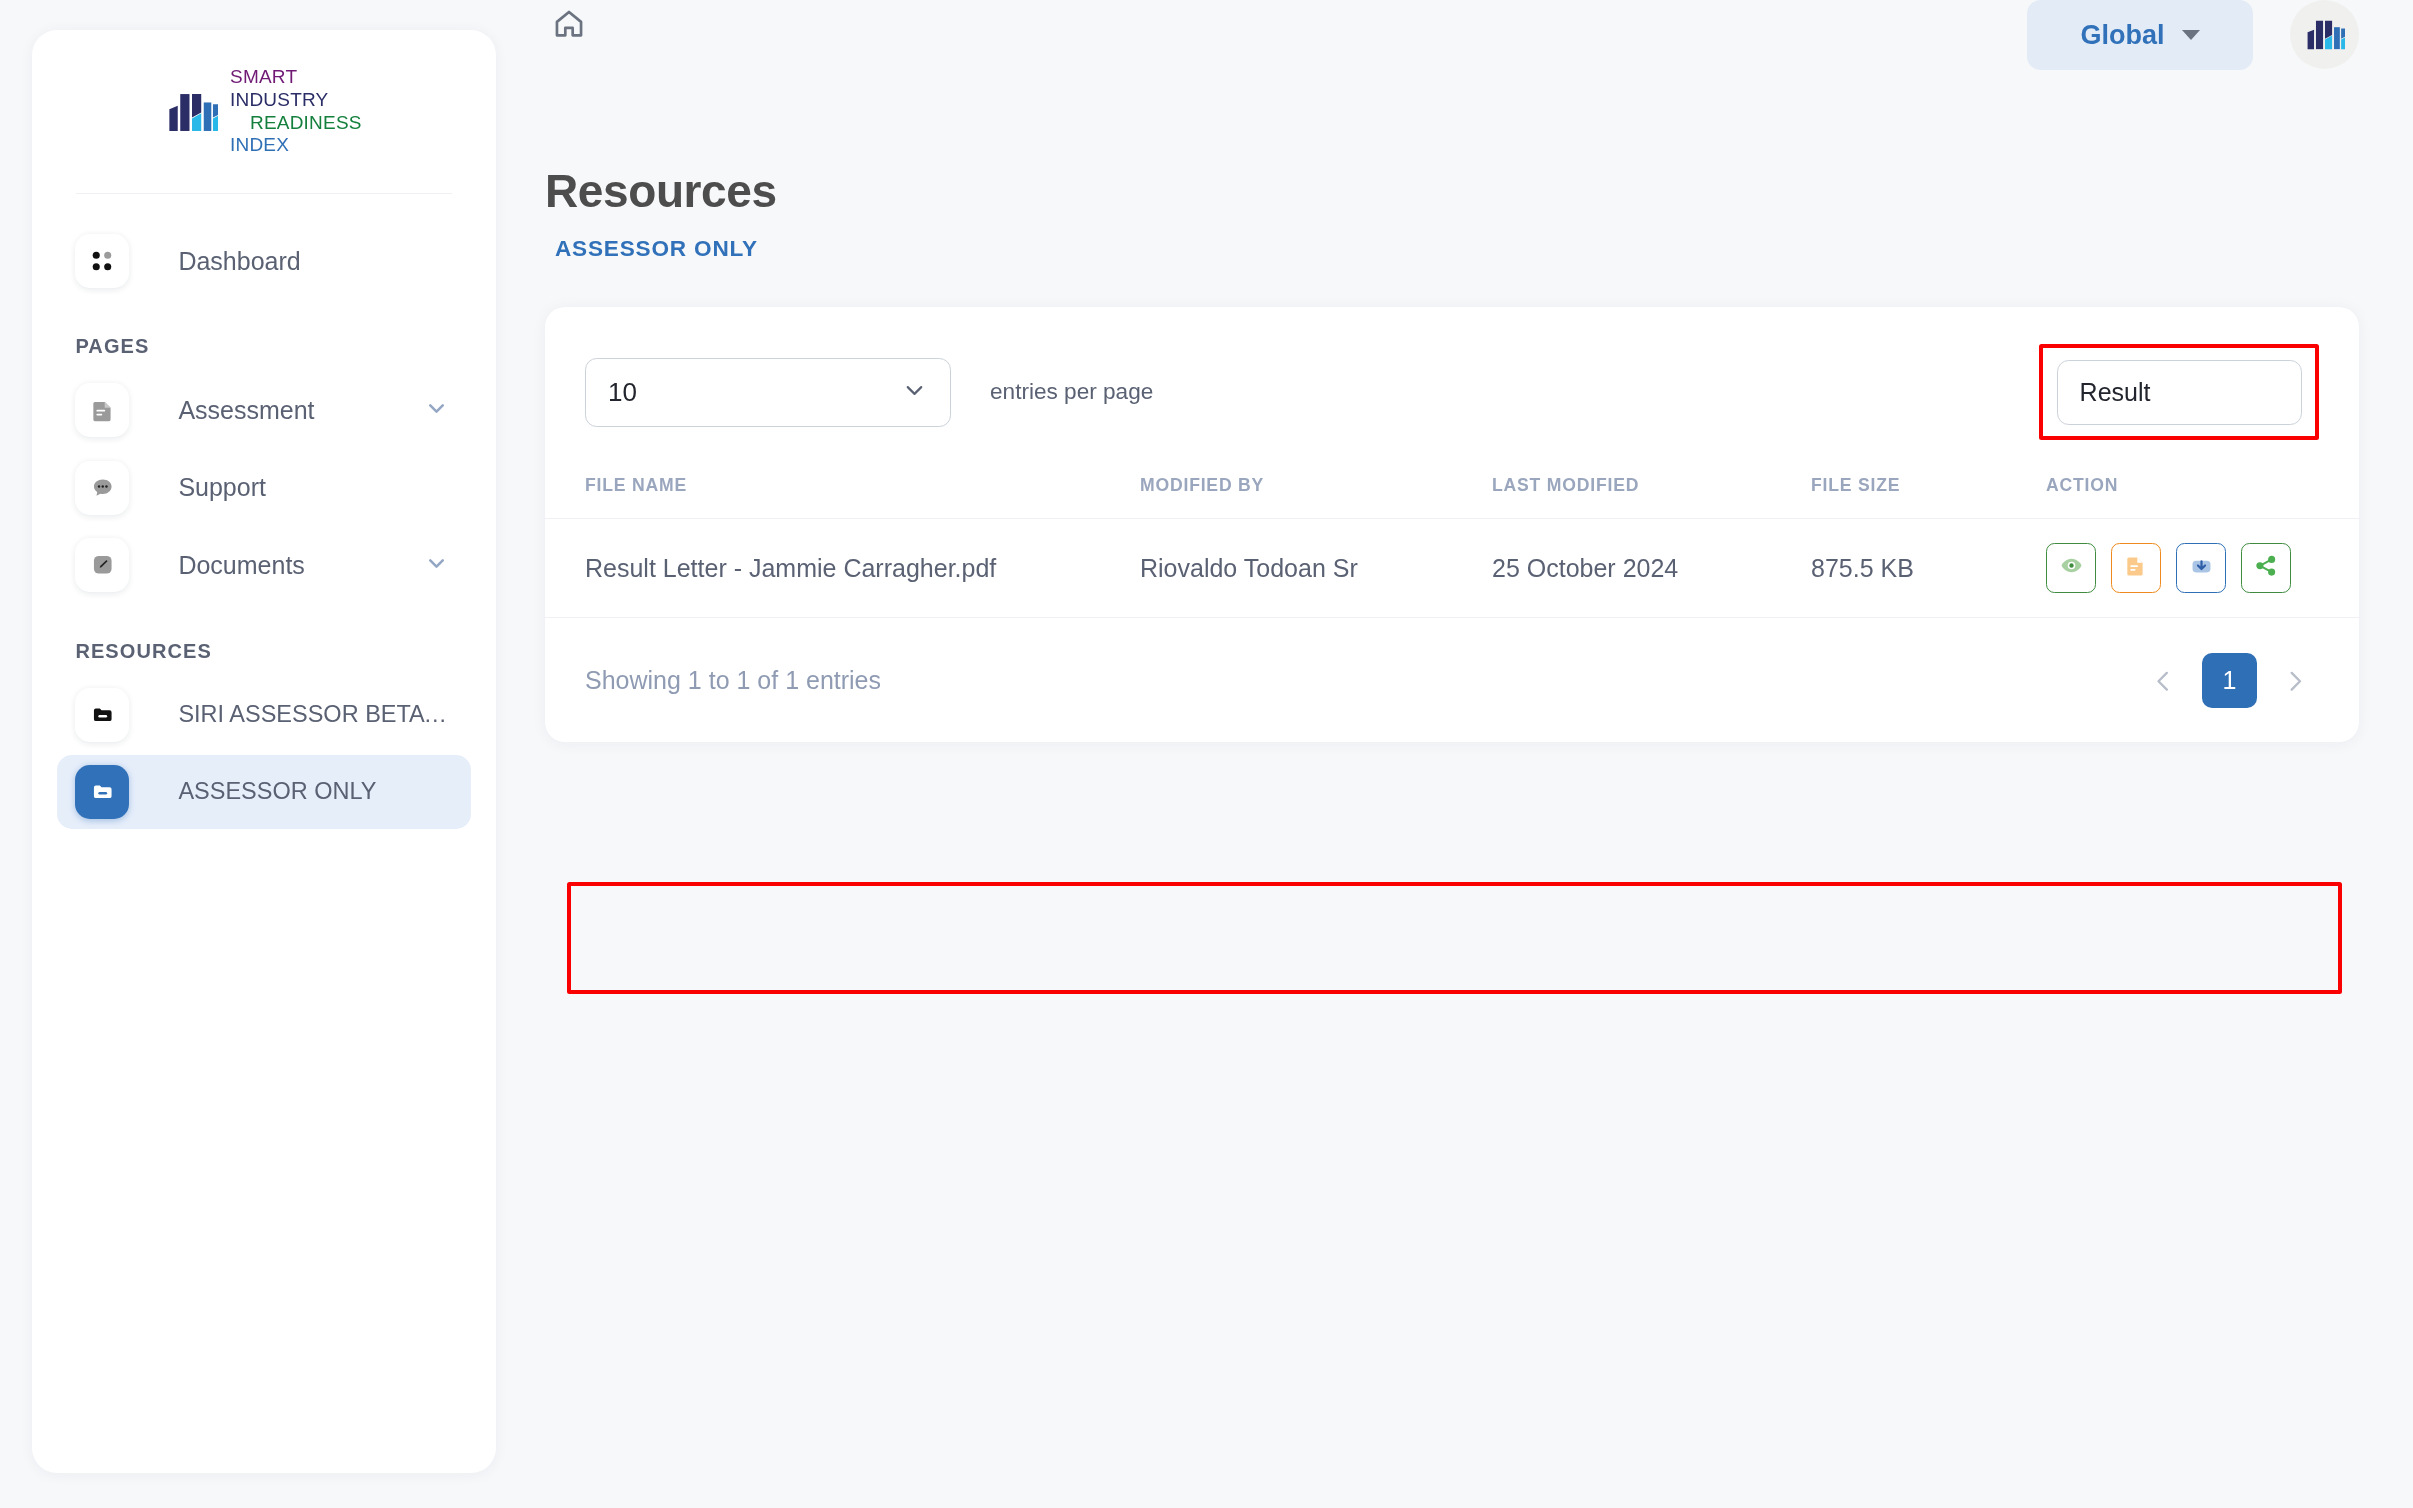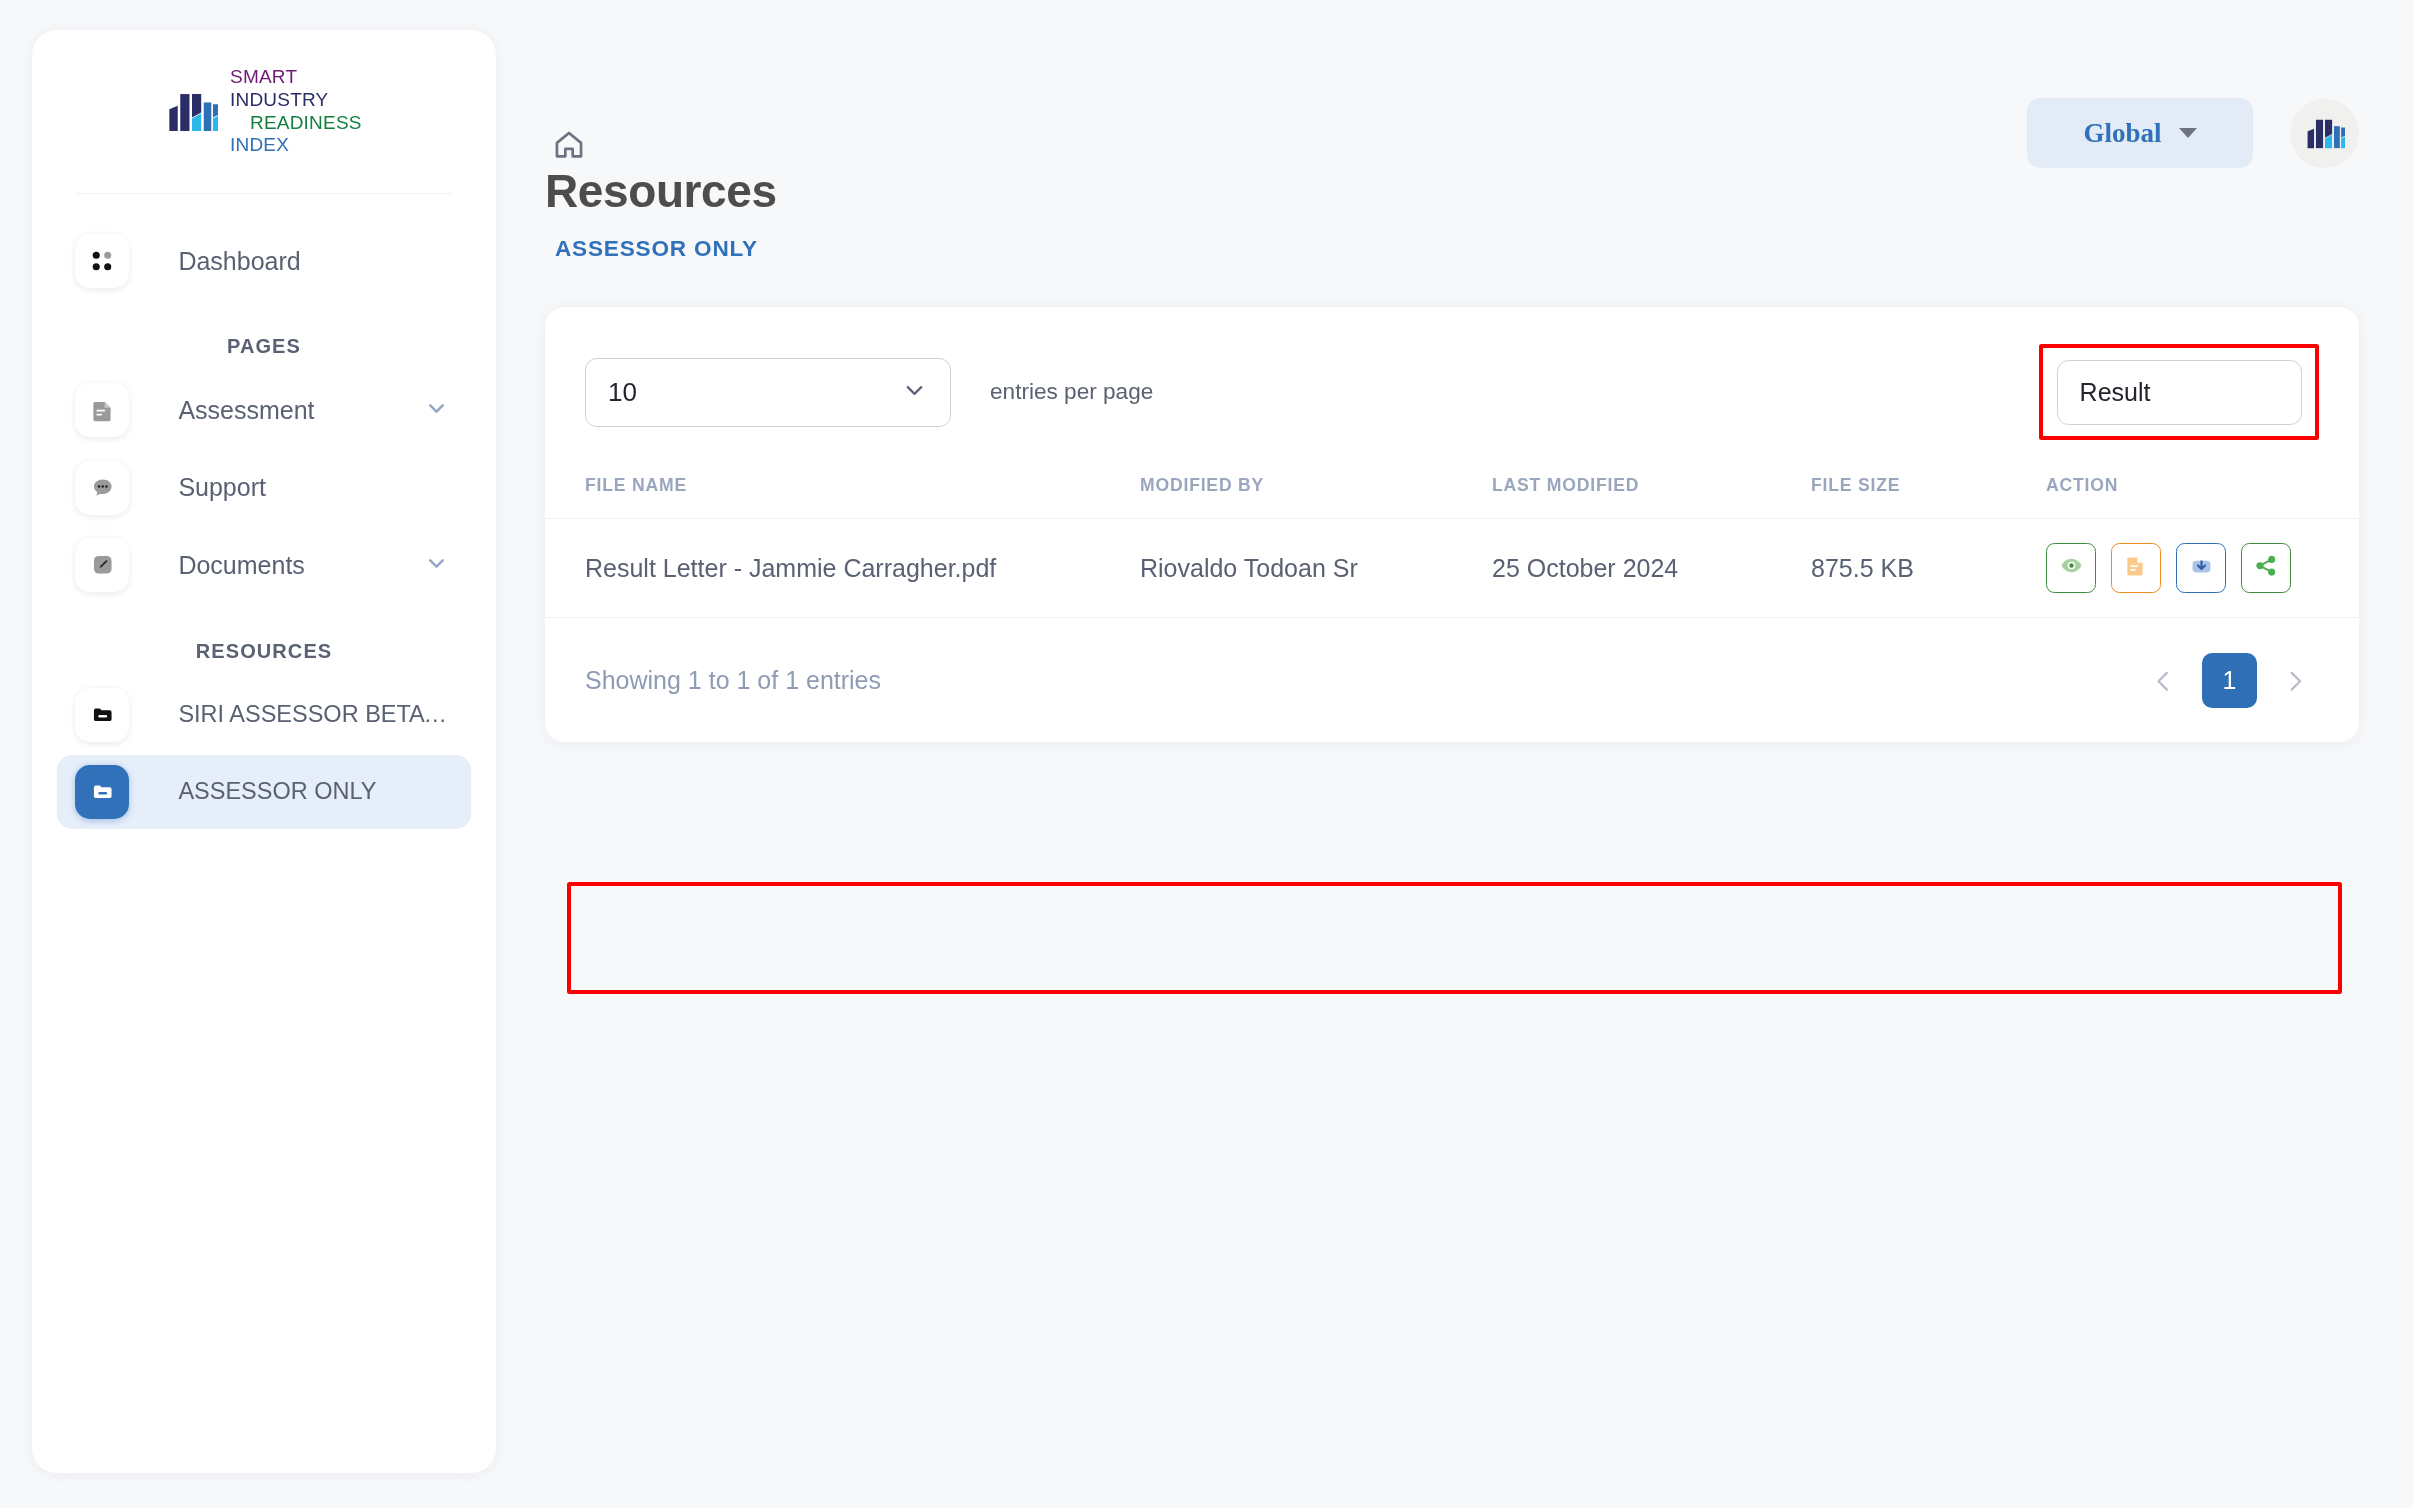--- a/index.html
+++ b/index.html
@@ -118,38 +118,36 @@
     top: 50%;
     transform: translateY(-50%);
   }
 
   .section-title {
     font-size: 20px;
     font-weight: 700;
     letter-spacing: 1.1px;
     color: #5a6173;
     padding: 34px 18.4px 15px 18.4px;
-    text-align: center;
   }
 
   
   .main {
     position: absolute;
     left: 520px;
     top: 0;
     width: 1894px;
     height: 1508px;
   }
 
   .topbar {
     height: 168px;
     display: flex;
-    align-items: flex-end;
+    align-items: flex-start;
     padding: 0 55px 0 25px;
-    font-family: Liberation Serif, serif;
   }
 
   .home-btn {
     width: 47px;
     height: 47px;
     display: flex;
     align-items: center;
     justify-content: center;
     cursor: pointer;
   }

